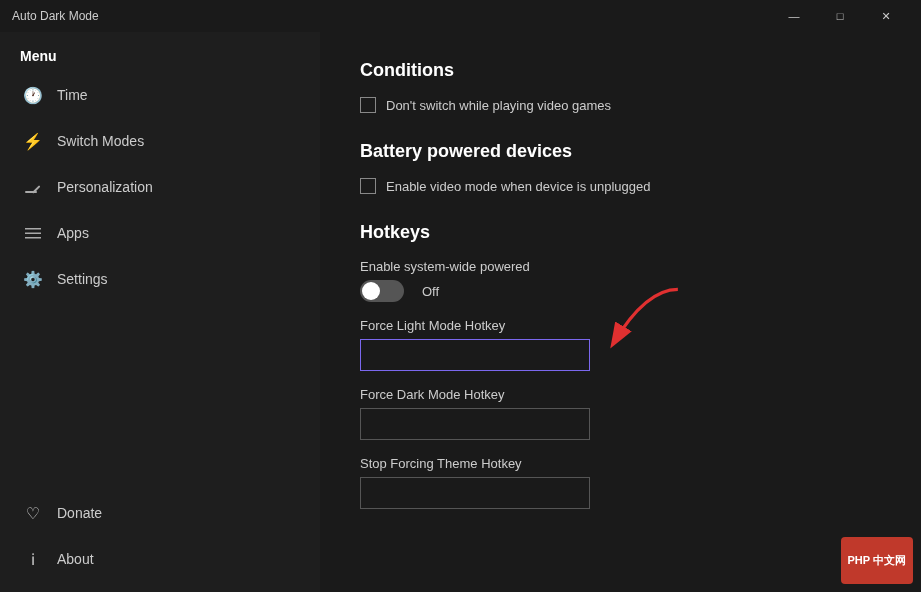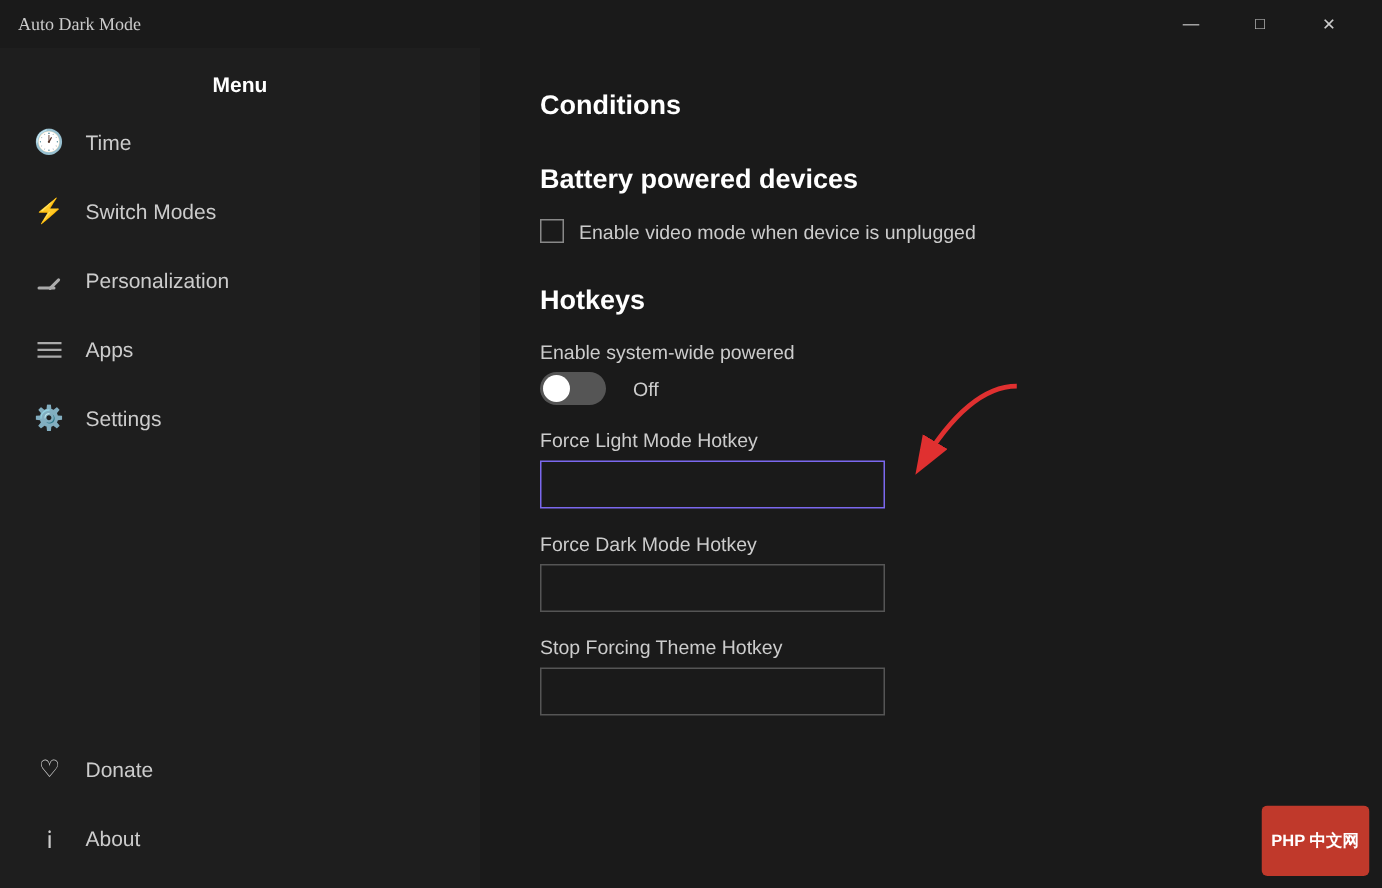--- a/index.html
+++ b/index.html
@@ -20,21 +20,20 @@
       height: 32px;
       display: flex;
       align-items: center;
       padding: 0 12px;
       flex-shrink: 0;
     }
     .titlebar-title {
       font-size: 12px;
       color: #cccccc;
       flex: 1;
-      font-family: Liberation Serif, serif;
     }
     .titlebar-controls {
       display: flex;
       gap: 0;
     }
     .titlebar-btn {
       width: 46px;
       height: 32px;
       background: transparent;
       border: none;
@@ -59,21 +58,20 @@
       background: #1e1e1e;
       display: flex;
       flex-direction: column;
       flex-shrink: 0;
     }
     .sidebar-menu-label {
       font-size: 14px;
       font-weight: 600;
       color: #ffffff;
       padding: 16px 20px 8px 20px;
-      text-align: center;
     }
     .sidebar-nav {
       flex: 1;
       display: flex;
       flex-direction: column;
     }
     .nav-item {
       display: flex;
       align-items: center;
       gap: 14px;
@@ -274,20 +272,24 @@
           <span>About</span>
         </div>
       </div>
     </nav>
   </div>
 
   <div class="content">
 
     <div class="section-title">Conditions</div>
 
+    <div class="checkbox-row">
+      <div class="checkbox-box"></div>
+      <span class="checkbox-label">Don't switch while playing video games</span>
+    </div>
 
     <div class="section-title">Battery powered devices</div>
 
     <div class="checkbox-row">
       <div class="checkbox-box"></div>
       <span class="checkbox-label">Enable video mode when device is unplugged</span>
     </div>
 
     <div class="section-title">Hotkeys</div>
 

